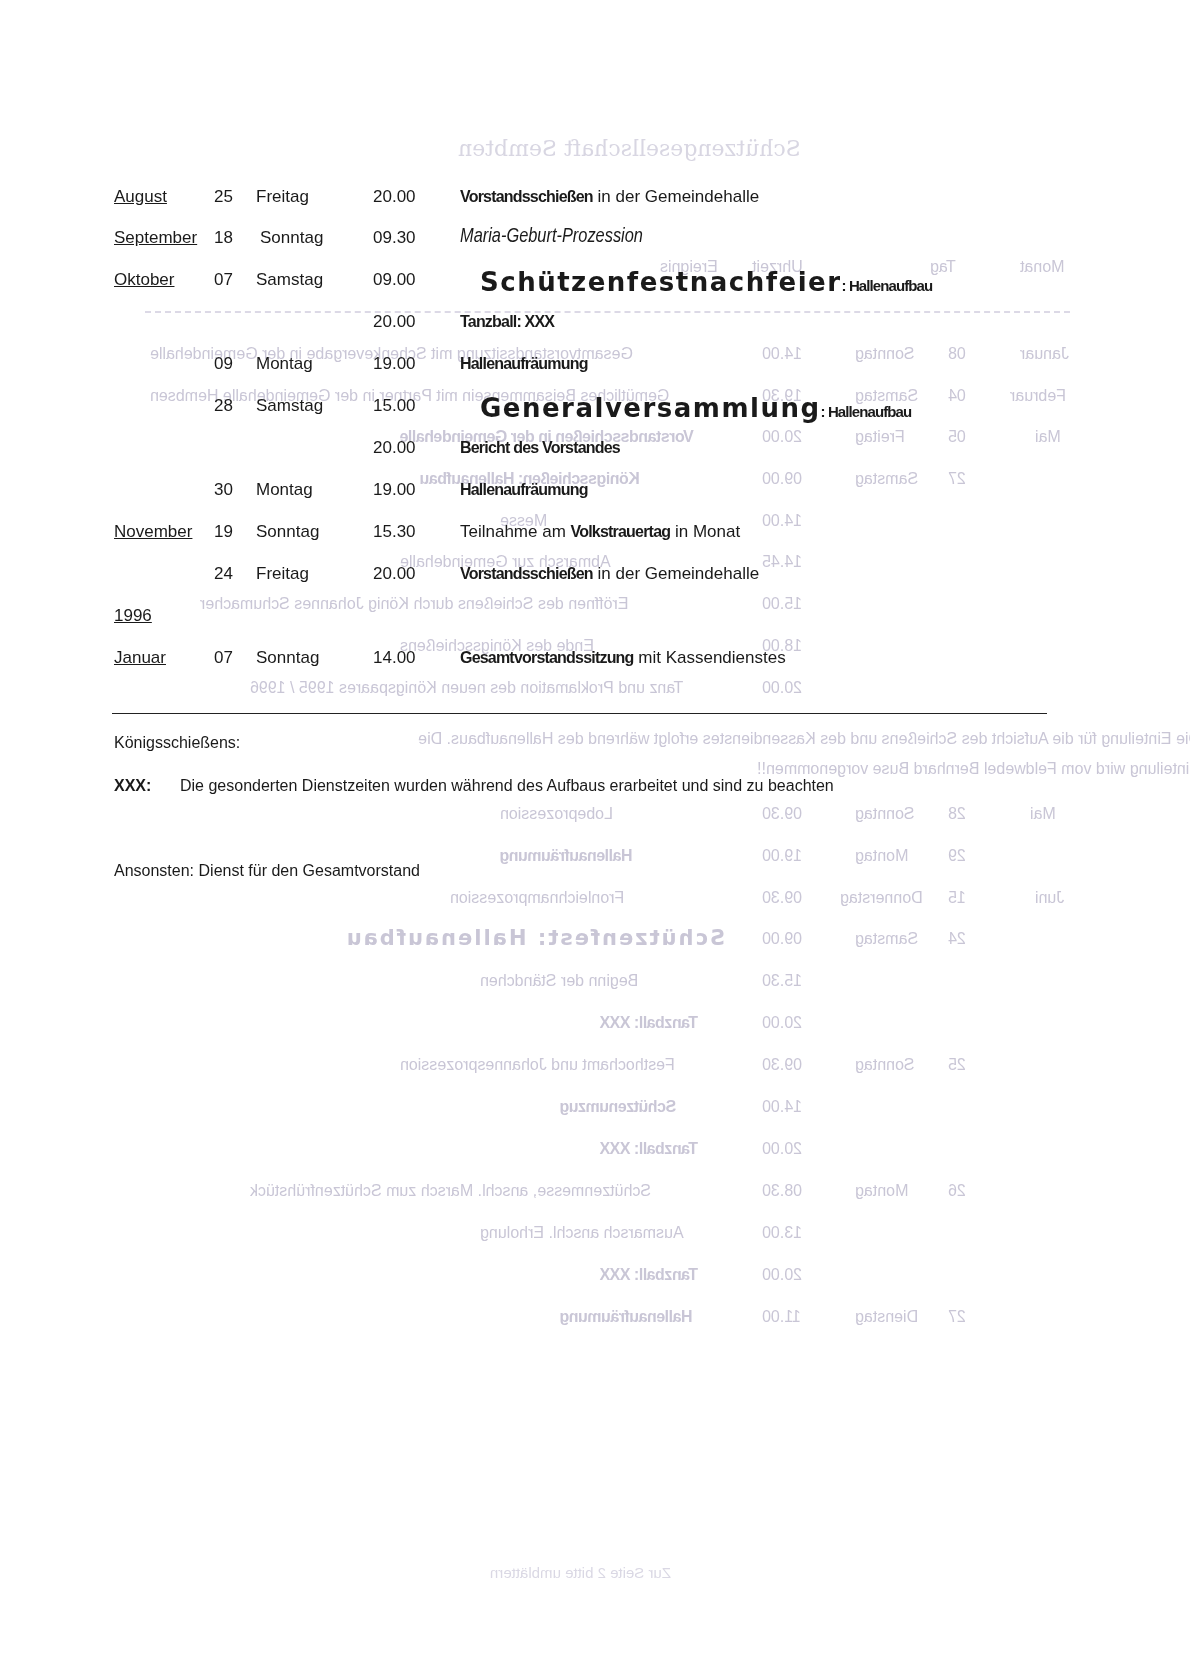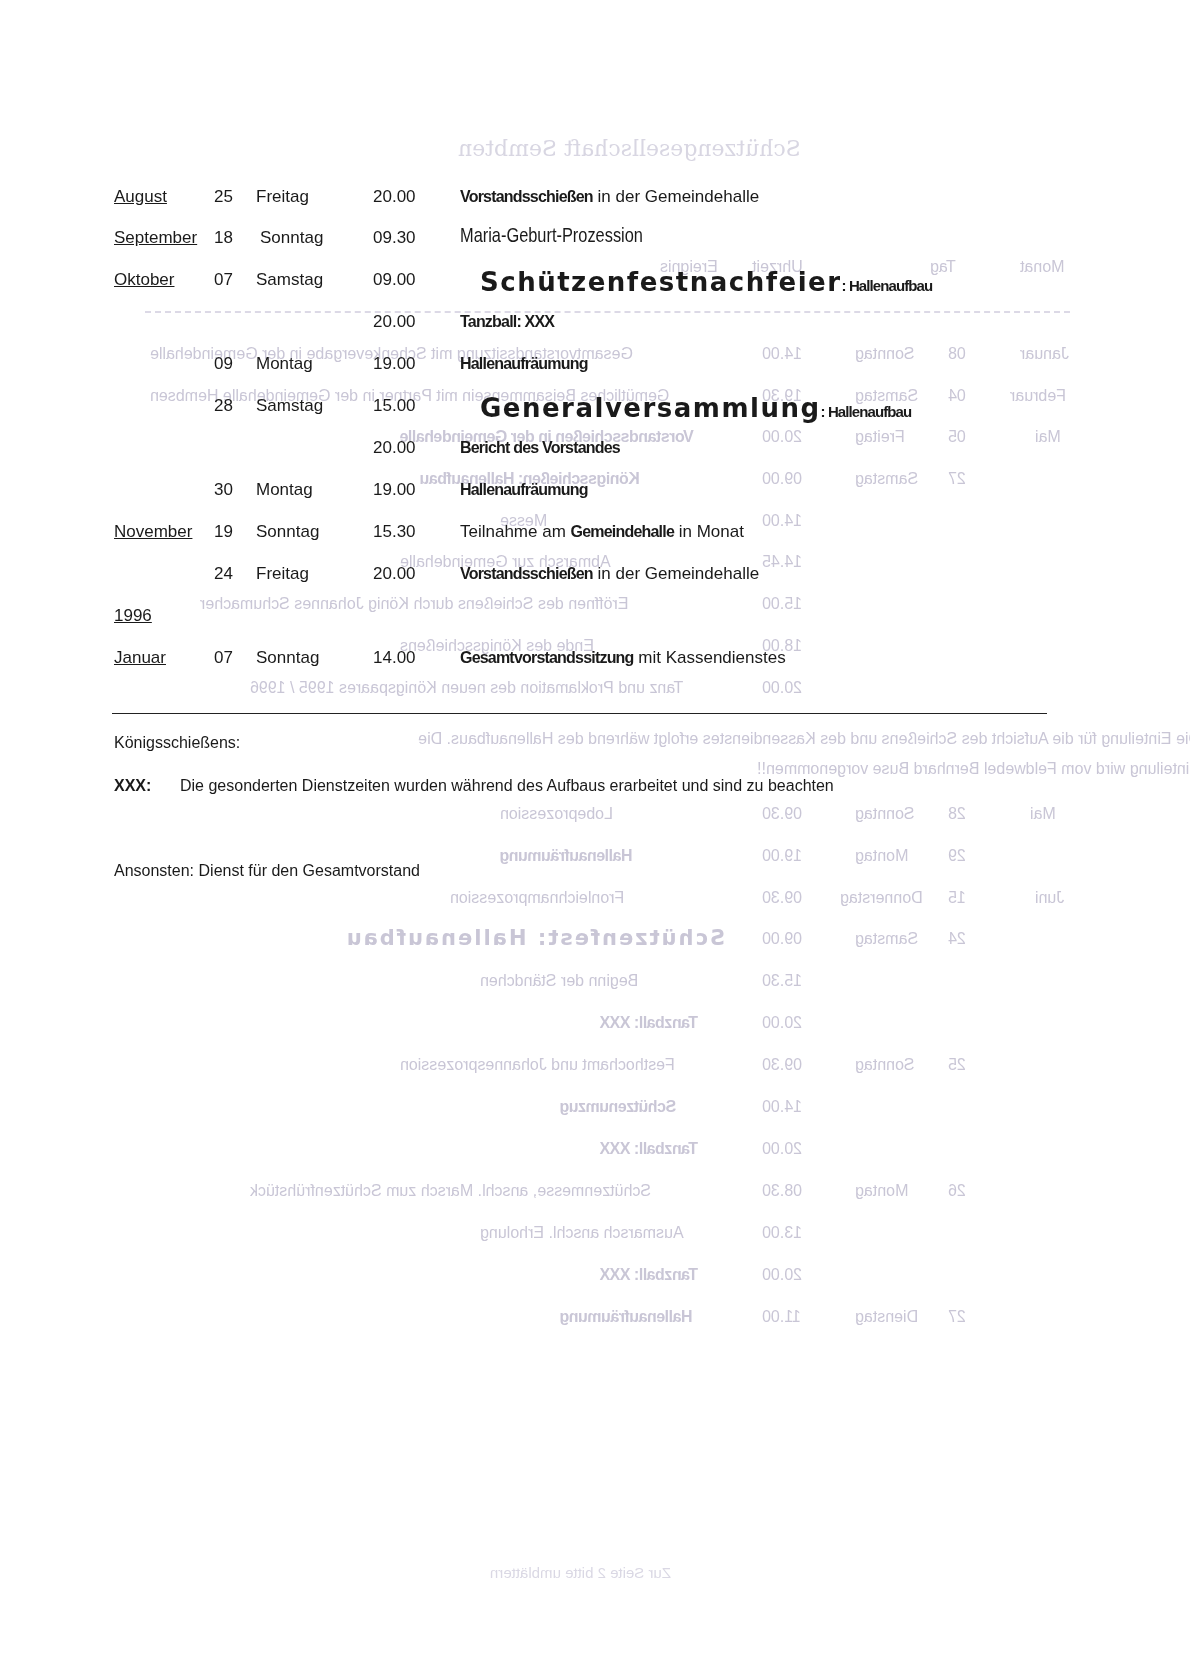--- a/index.html
+++ b/index.html
@@ -139,21 +139,21 @@
     <span class="wday">Freitag</span>
     <span class="time">20.00</span>
     <span class="event"><span class="ev-bold">Vorstandsschießen</span><span> in der Gemeindehalle</span></span>
   </div>
 
   <div class="row" style="top:228px;">
     <span class="month">September</span>
     <span class="day">18</span>
     <span class="wday" style="left:260px;">Sonntag</span>
     <span class="time">09.30</span>
-    <span class="event" style="top:-5px;"><span class="ev-narrow">Maria-Geburt-Prozession</span></span>
+    <span class="event" style="top:-5px;font-style:italic;"><span class="ev-narrow">Maria-Geburt-Prozession</span></span>
   </div>
 
   <div class="row" style="top:270px;">
     <span class="month">Oktober</span>
     <span class="day">07</span>
     <span class="wday">Samstag</span>
     <span class="time">09.00</span>
     <span class="event" style="top:-3px;"><span class="ev-wide">Schützenfestnachfeier</span><span class="ev-small-bold">: Hallenaufbau</span></span>
   </div>
 
@@ -186,21 +186,21 @@
     <span class="wday">Montag</span>
     <span class="time">19.00</span>
     <span class="event"><span class="ev-bold">Hallenaufräumung</span></span>
   </div>
 
   <div class="row" style="top:522px;">
     <span class="month">November</span>
     <span class="day">19</span>
     <span class="wday">Sonntag</span>
     <span class="time">15.30</span>
-    <span class="event"><span>Teilnahme am </span><span class="ev-bold">Gemeindehalle</span><span> in Monat</span></span>
+    <span class="event"><span>Teilnahme am </span><span class="ev-bold">Volkstrauertag</span><span> in Monat</span></span>
   </div>
 
   <div class="row" style="top:564px;">
     <span class="day">24</span>
     <span class="wday">Freitag</span>
     <span class="time">20.00</span>
     <span class="event"><span class="ev-bold">Vorstandsschießen</span><span> in der Gemeindehalle</span></span>
   </div>
 
   <div class="year" style="top:606px;">1996</div>

